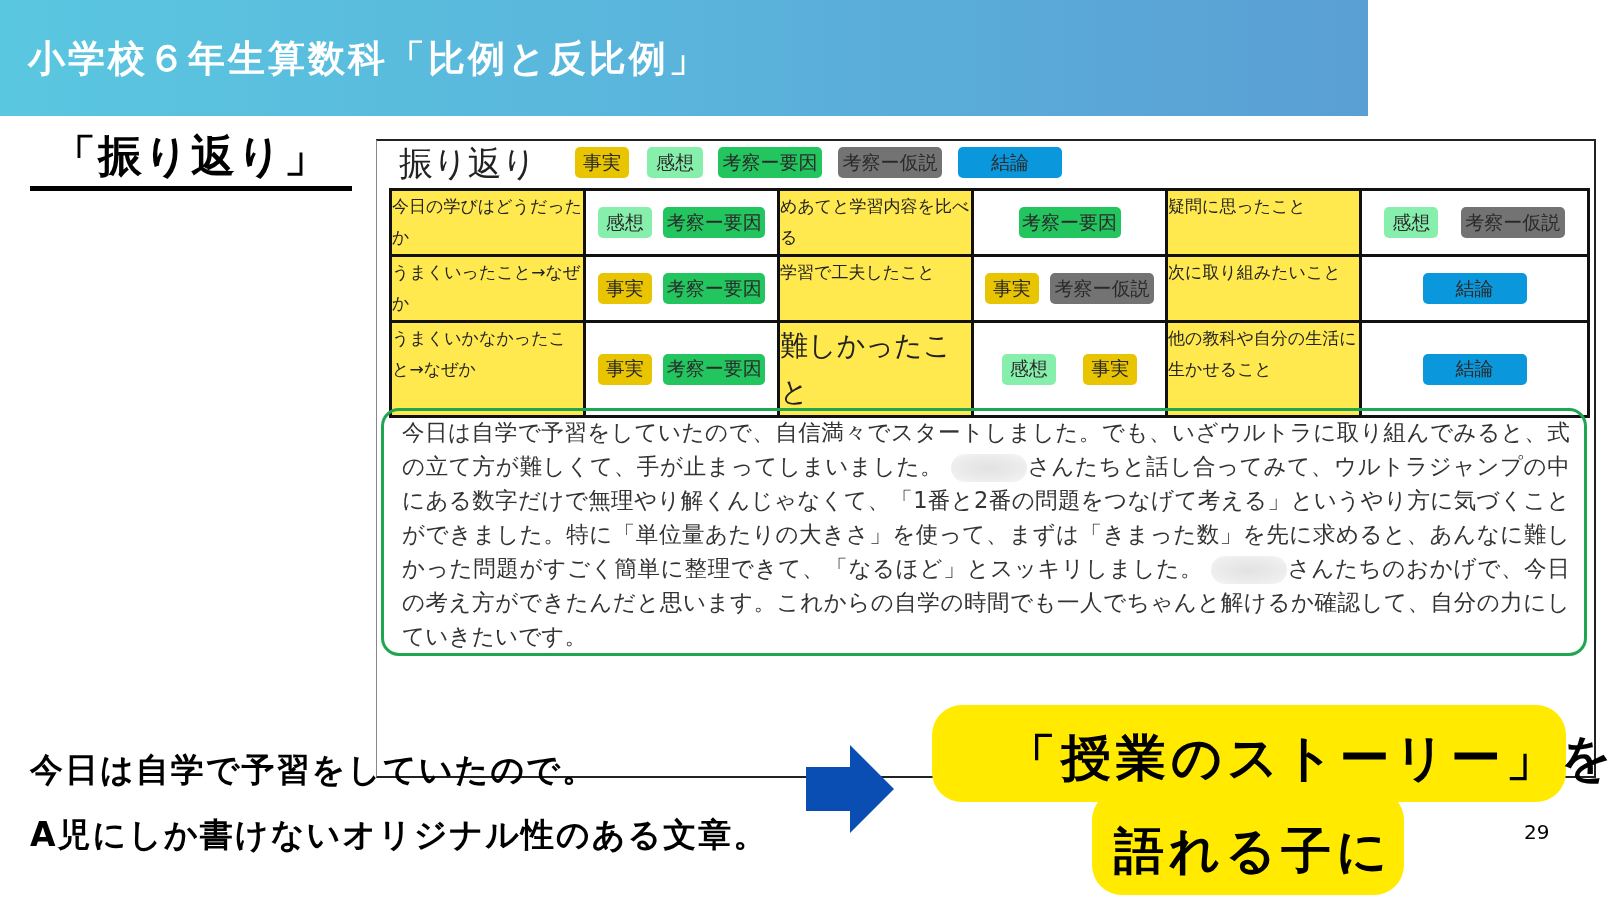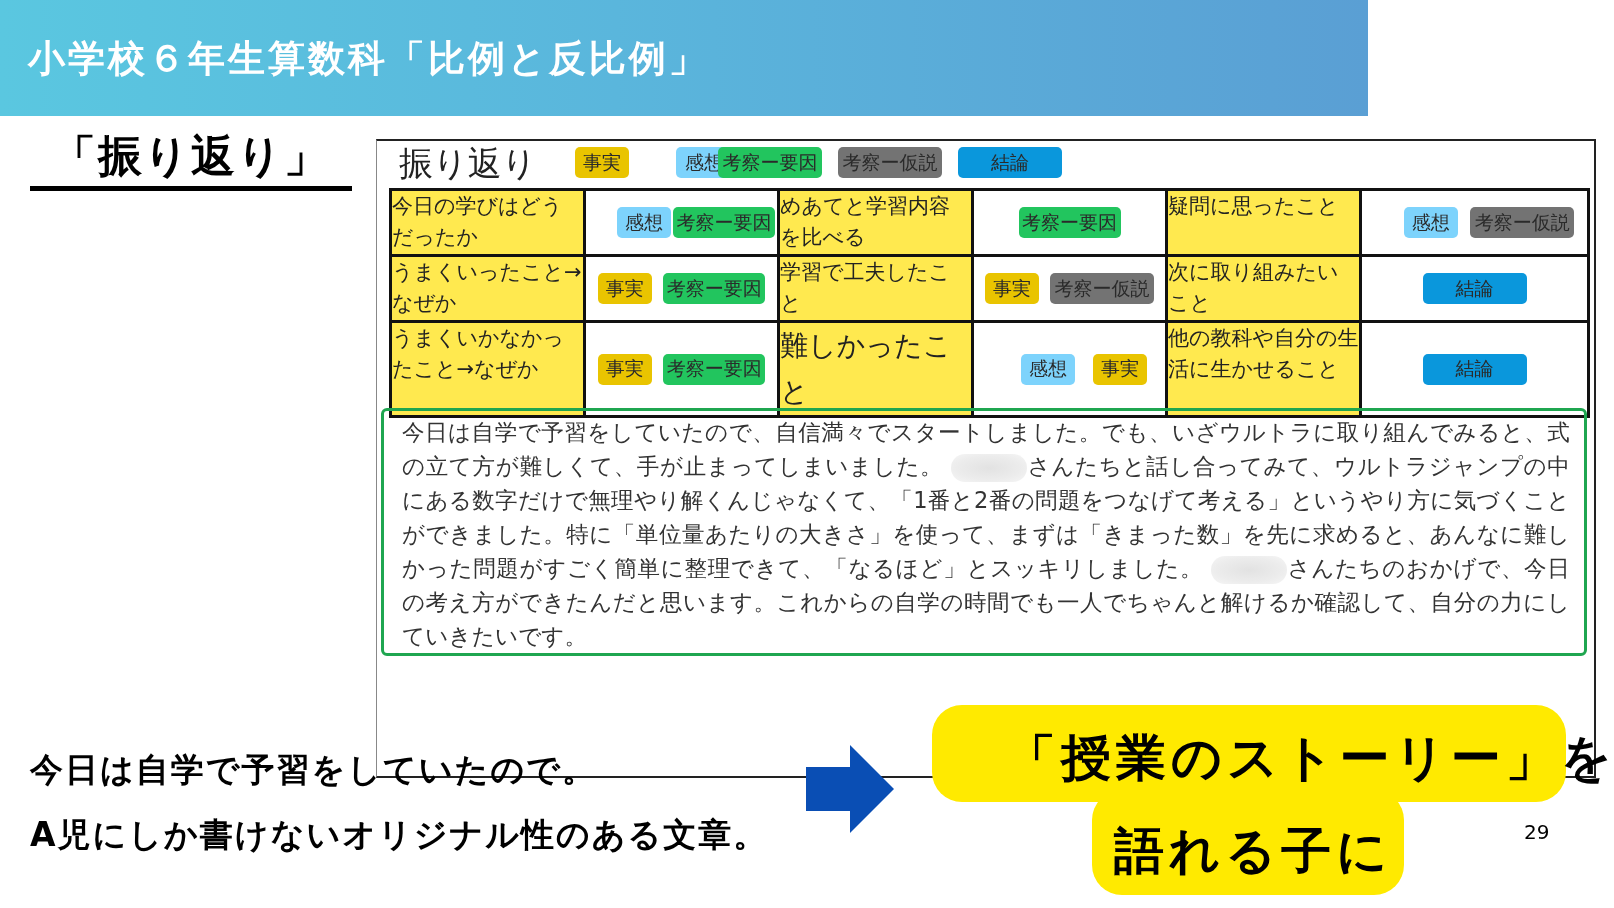--- a/index.html
+++ b/index.html
@@ -35,43 +35,43 @@
     position:absolute; left:22px; top:0px; font-size:34px; color:#222;
     white-space:nowrap; line-height:44px;
   }
   .legend { position:absolute; top:6px; left:0; height:34px; }
   .tag {
     position:absolute; display:flex; align-items:center; justify-content:center;
     border-radius:5px; font-size:19px; color:#2a2a2a; white-space:nowrap;
     height:31px;
   }
   .tag.fact { background:#e9c400; }
-  .tag.feel { background:#7dd3fc;margin-left:29px; }
+  .tag.feel { background:#86efac; }
   .tag.cause { background:#22c55e; }
   .tag.hypo { background:#737373; }
   .tag.concl { background:#0a97dc; }
   table.grid {
     position:absolute; left:12px; top:47px; width:1198px; height:210px;
     border-collapse:collapse; table-layout:fixed;
   }
   table.grid td {
     border:3px solid #111; padding:0; height:66px; vertical-align:top;
     position:relative; box-sizing:border-box;
   }
-  td.q { background:#ffe94f; font-size:21px; line-height:31px; color:#222; padding:2px 4px 0 4px; }
+  td.q { background:#ffe94f; font-size:17px; line-height:31px; color:#222; padding:2px 4px 0 4px; }
   td.q.big { font-size:28px; line-height:46px; }
   td.t { background:#fff; }
   td.t .wrap {
     position:absolute; left:0; right:0; top:0; bottom:0;
     display:flex; align-items:center; justify-content:space-evenly;
   }
   td.t .tag { position:static; }
   .textbox {
     position:absolute; left:4px; top:267px; width:1206px; height:248px;
-    border:3px solid #1fa650; border-radius:6px; box-sizing:border-box;
+    border:3px solid #1fa650; border-radius:18px; box-sizing:border-box;
     padding:4px 14px 0 18px; font-size:22.5px; line-height:34px; color:#333;
     letter-spacing:0.2px; text-align:justify;
   }
   .blur {
     display:inline-block; height:28px; border-radius:14px; vertical-align:middle;
     background:radial-gradient(ellipse at center,#e2e2e2 0%,#ececec 60%,#f6f6f6 100%);
   }
   .body-line {
     position:absolute; left:30px; font-size:33px; font-weight:bold; color:#000;
     white-space:nowrap; letter-spacing:2px;

